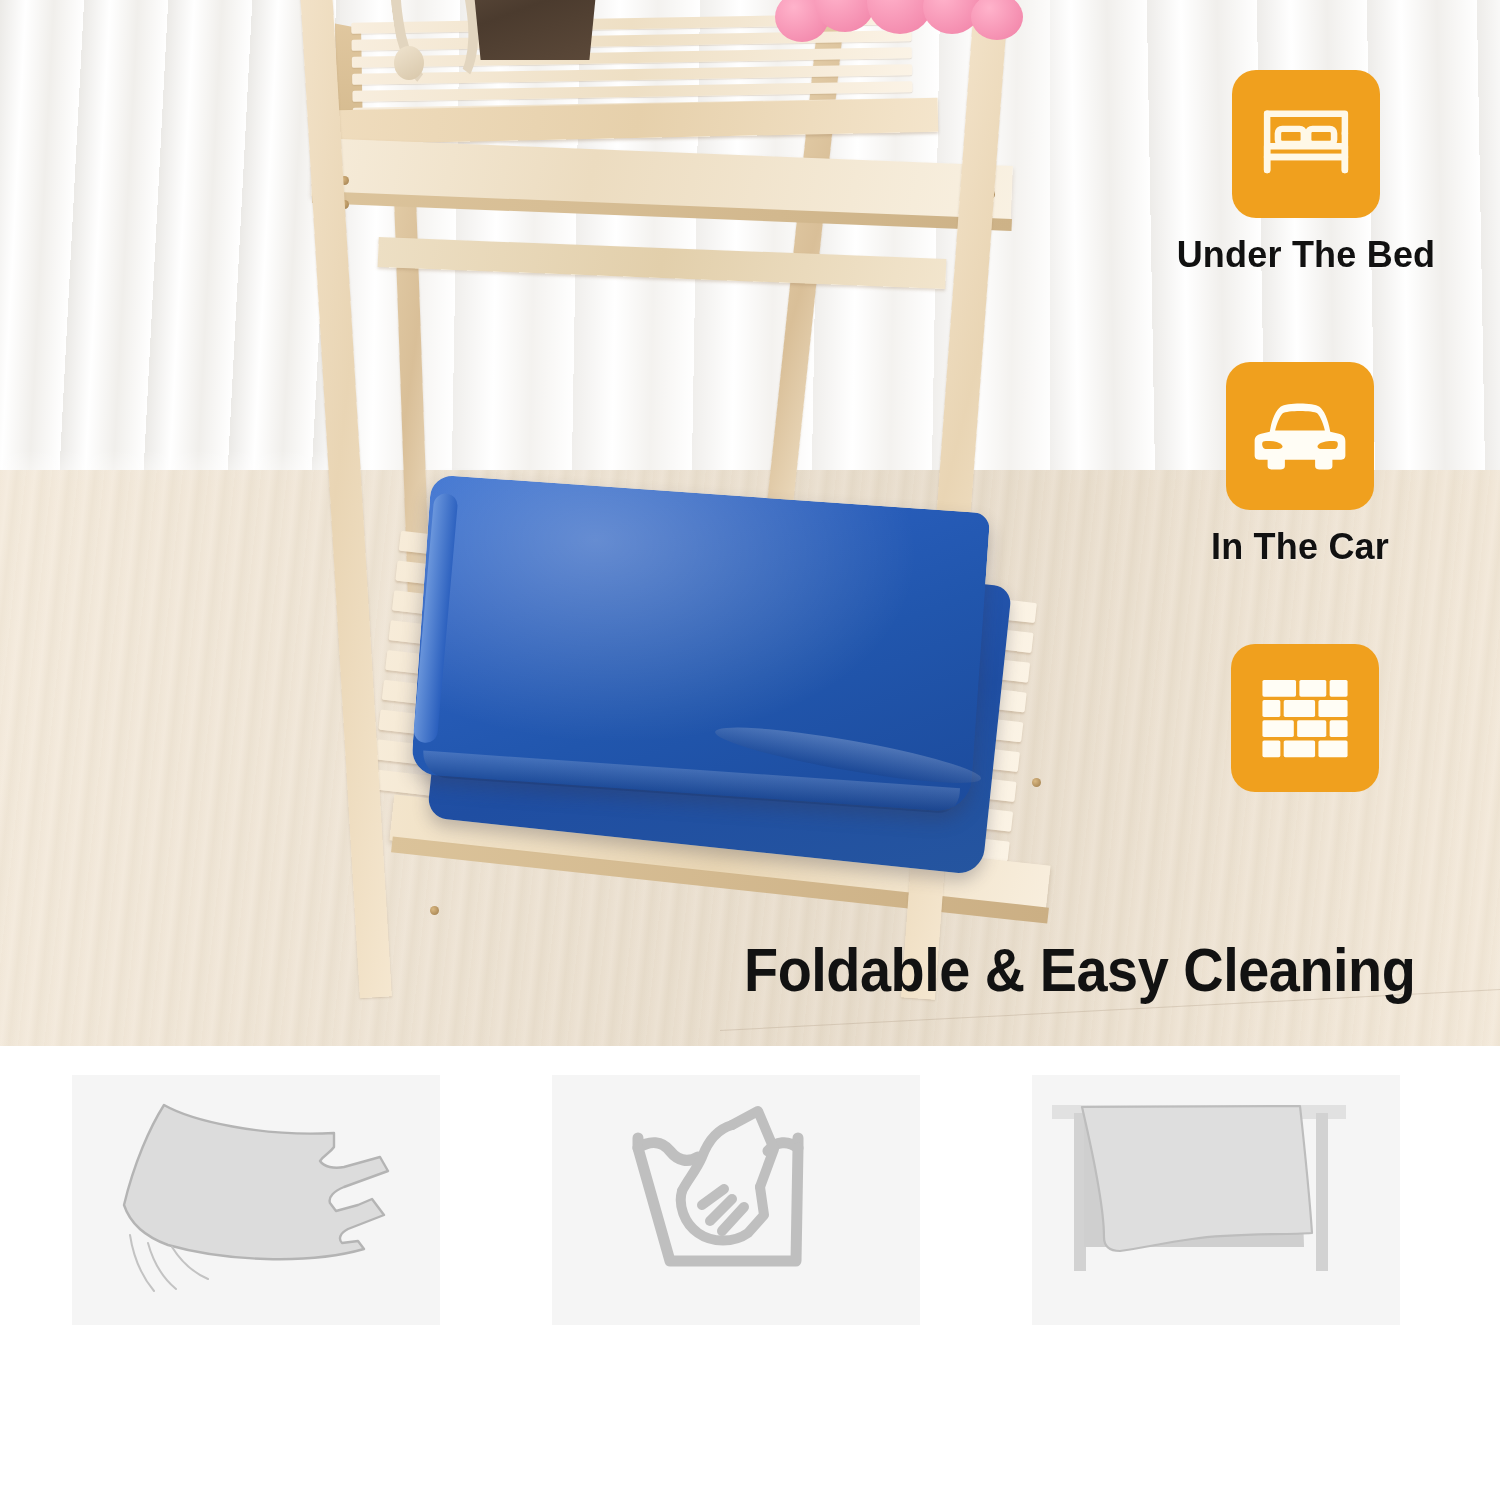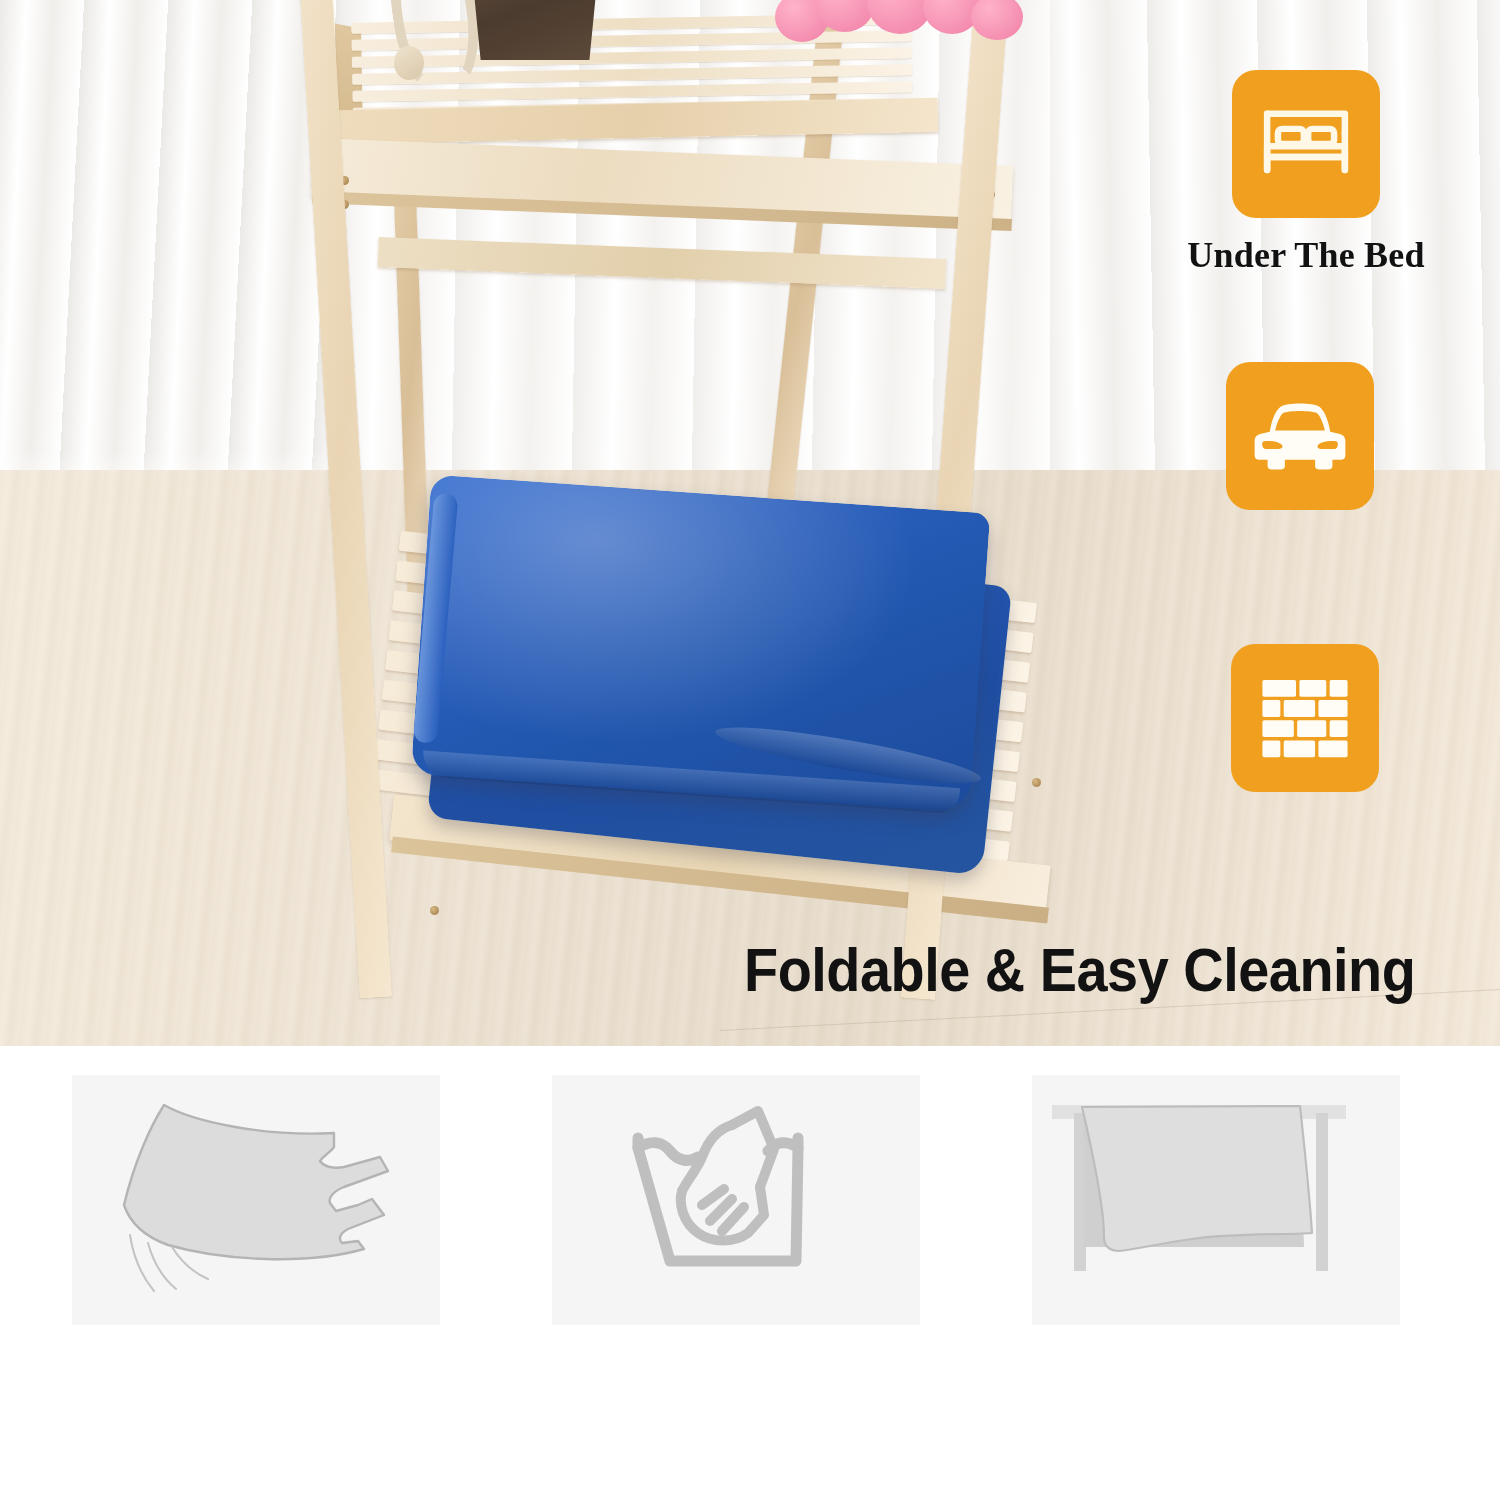--- a/index.html
+++ b/index.html
@@ -113,21 +113,21 @@
   .mat-fold{position:absolute;left:2px;top:18px;width:24px;height:250px;border-radius:14px;
     background:linear-gradient(90deg,#6f9ade,#2a5fbe);opacity:.9;transform:rotate(1deg);}
   .mat-crease{position:absolute;left:300px;top:236px;width:270px;height:30px;border-radius:50%;
     background:linear-gradient(to bottom, rgba(255,255,255,.22), rgba(20,50,110,.22));transform:rotate(6deg);}
 
   
   .feat{position:absolute;text-align:center;}
   .iconbox{width:148px;height:148px;border-radius:24px;display:flex;align-items:center;justify-content:center;margin:0 auto;}
   .feat-label{margin-top:16px;font-size:36px;font-weight:bold;color:#111;letter-spacing:.2px;white-space:nowrap;
     text-shadow:0 1px 2px rgba(255,255,255,.55);}
-  #feat0{left:1156px;top:70px;width:300px;font-family:Liberation Serif, serif;}
+  #feat0{left:1156px;top:70px;width:300px;}
   #feat1{left:1150px;top:362px;width:300px;}
   #feat2{left:1110px;top:644px;width:390px;}
 
   
   .headline{position:absolute;left:744px;top:934px;font-size:62px;font-weight:bold;color:#121212;
     transform:scaleX(.90);transform-origin:left center;white-space:nowrap;letter-spacing:-.5px;}
 
   
   .steps{position:absolute;left:0;top:1046px;width:1500px;height:454px;background:#fff;}
   .illus{position:absolute;top:29px;background:#f5f5f5;}
@@ -244,20 +244,21 @@
                      L86 48 C90 49 92 51 92 55 L92 68 C92 71 90 72 87 72 L80 72 L80 78
                      C80 80 78 81 76 81 L68 81 C66 81 64 80 64 78 L64 72 L36 72 L36 78
                      C36 80 34 81 32 81 L24 81 C22 81 20 80 20 78 L20 72 L13 72
                      C10 72 8 71 8 68 L8 55 C8 51 10 49 14 48 Z"></path>
             <path d="M34 29 C38 26 62 26 66 29 C69 32 72 40 73 45 L27 45 C28 40 31 32 34 29 Z" fill="#F0A01E"></path>
             <path d="M16 55 C22 54 30 55 33 58 C35 60 33 62 30 62 L18 62 C15 62 14 56 16 55 Z" fill="#F0A01E"></path>
             <path d="M84 55 C78 54 70 55 67 58 C65 60 67 62 70 62 L82 62 C85 62 86 56 84 55 Z" fill="#F0A01E"></path>
           </g>
         </svg>
       </div>
+      <div class="feat-label">In The Car</div>
     </div>
 
     <div class="feat" id="feat2">
       <div class="iconbox" style="background:#F0A01E">
         <svg viewBox="0 0 100 100" width="112" height="112" aria-hidden="true">
           <g fill="#FFFDF5">
             <rect x="12" y="16" width="30" height="15" rx="1.5"></rect>
             <rect x="45" y="16" width="24" height="15" rx="1.5"></rect>
             <rect x="72" y="16" width="16" height="15" rx="1.5"></rect>
             <rect x="12" y="34" width="16" height="15" rx="1.5"></rect>

